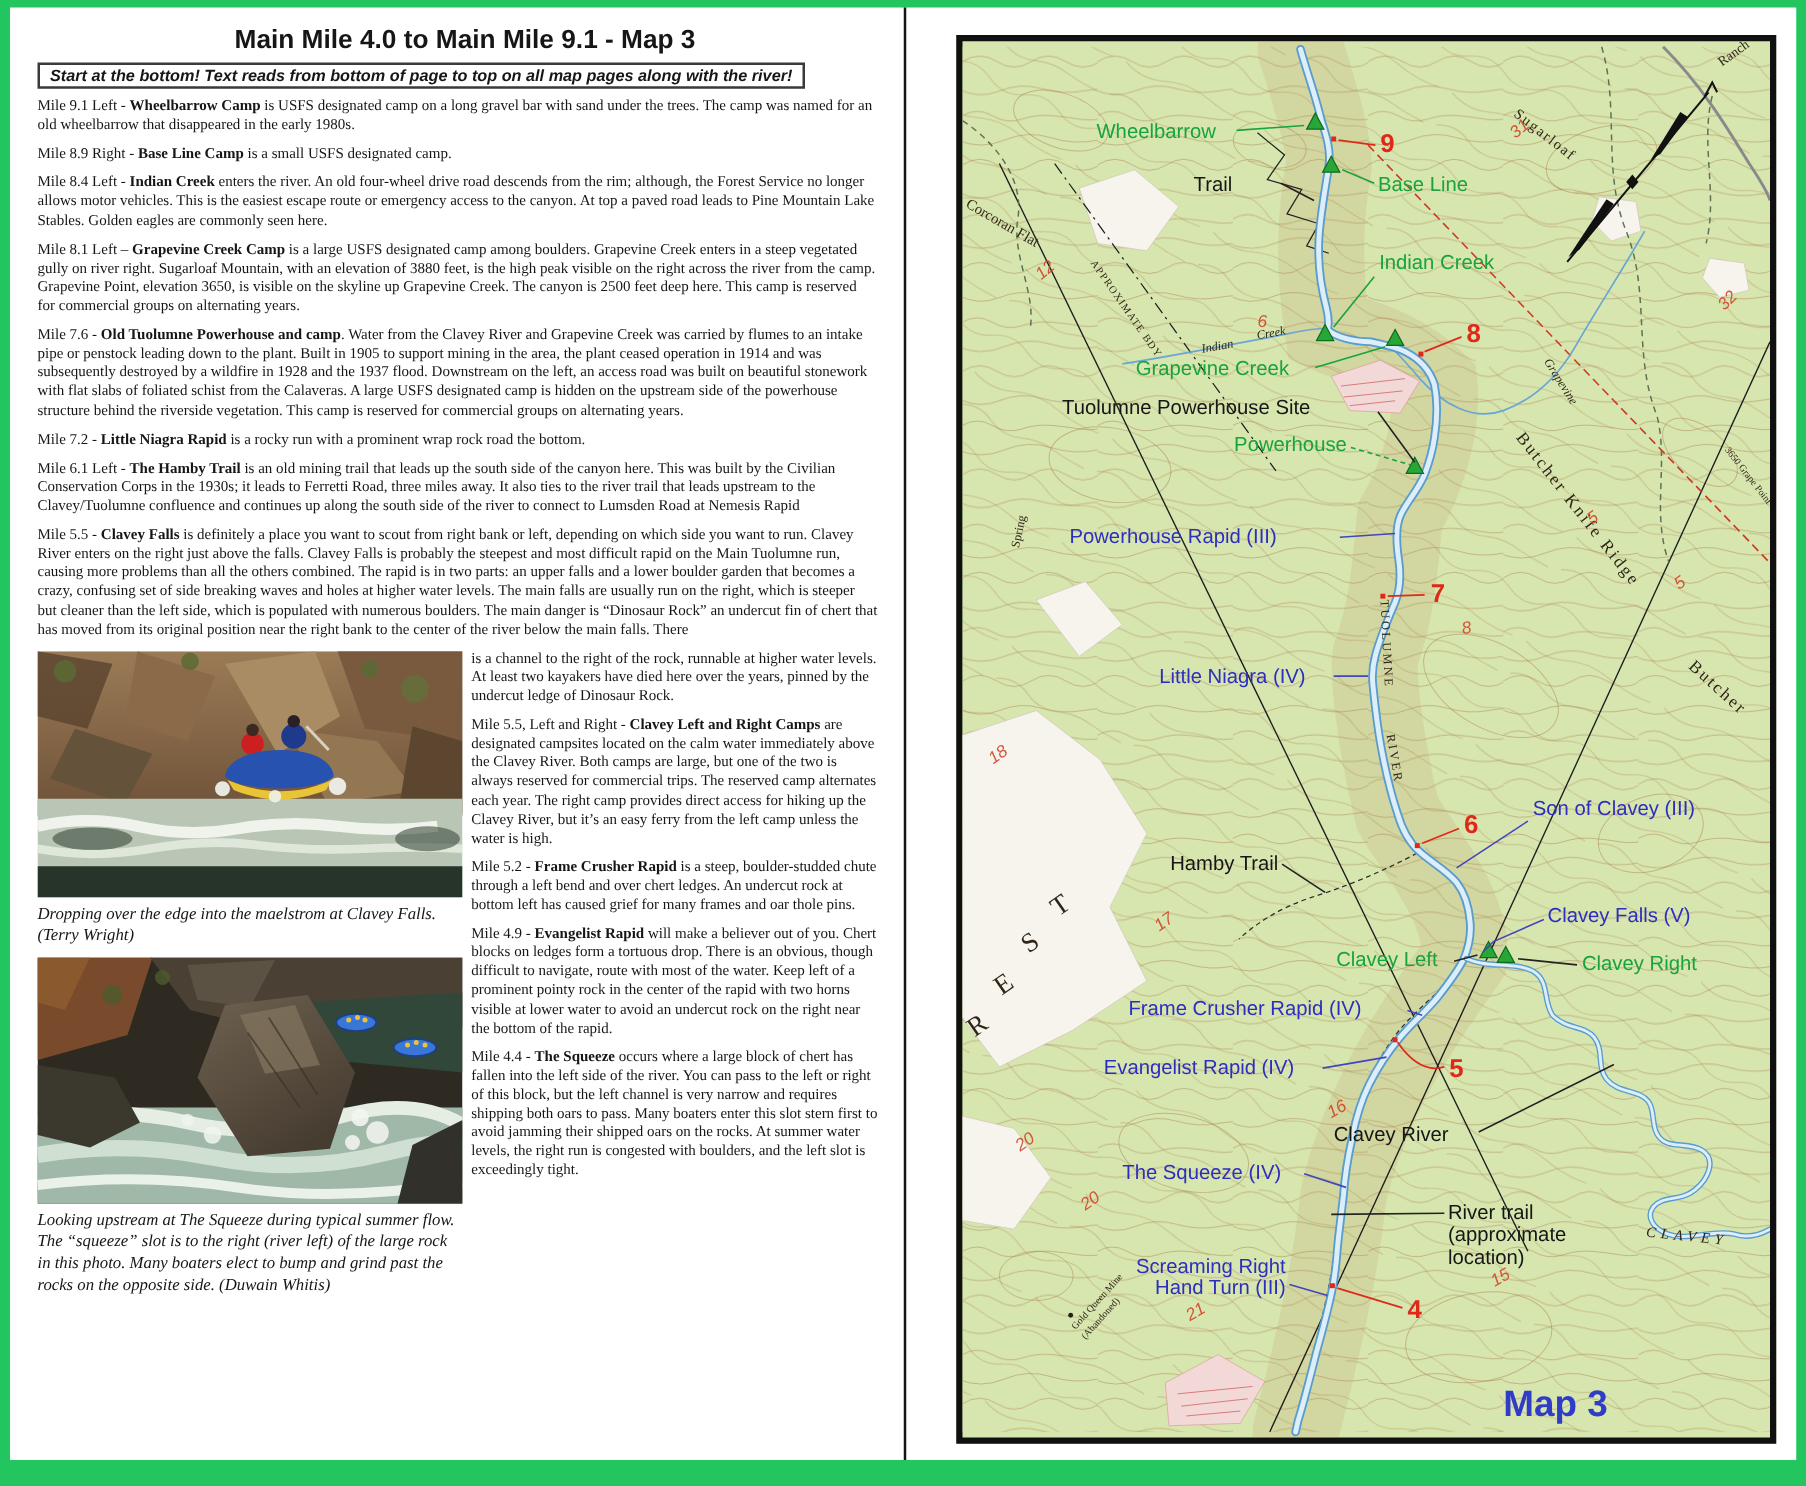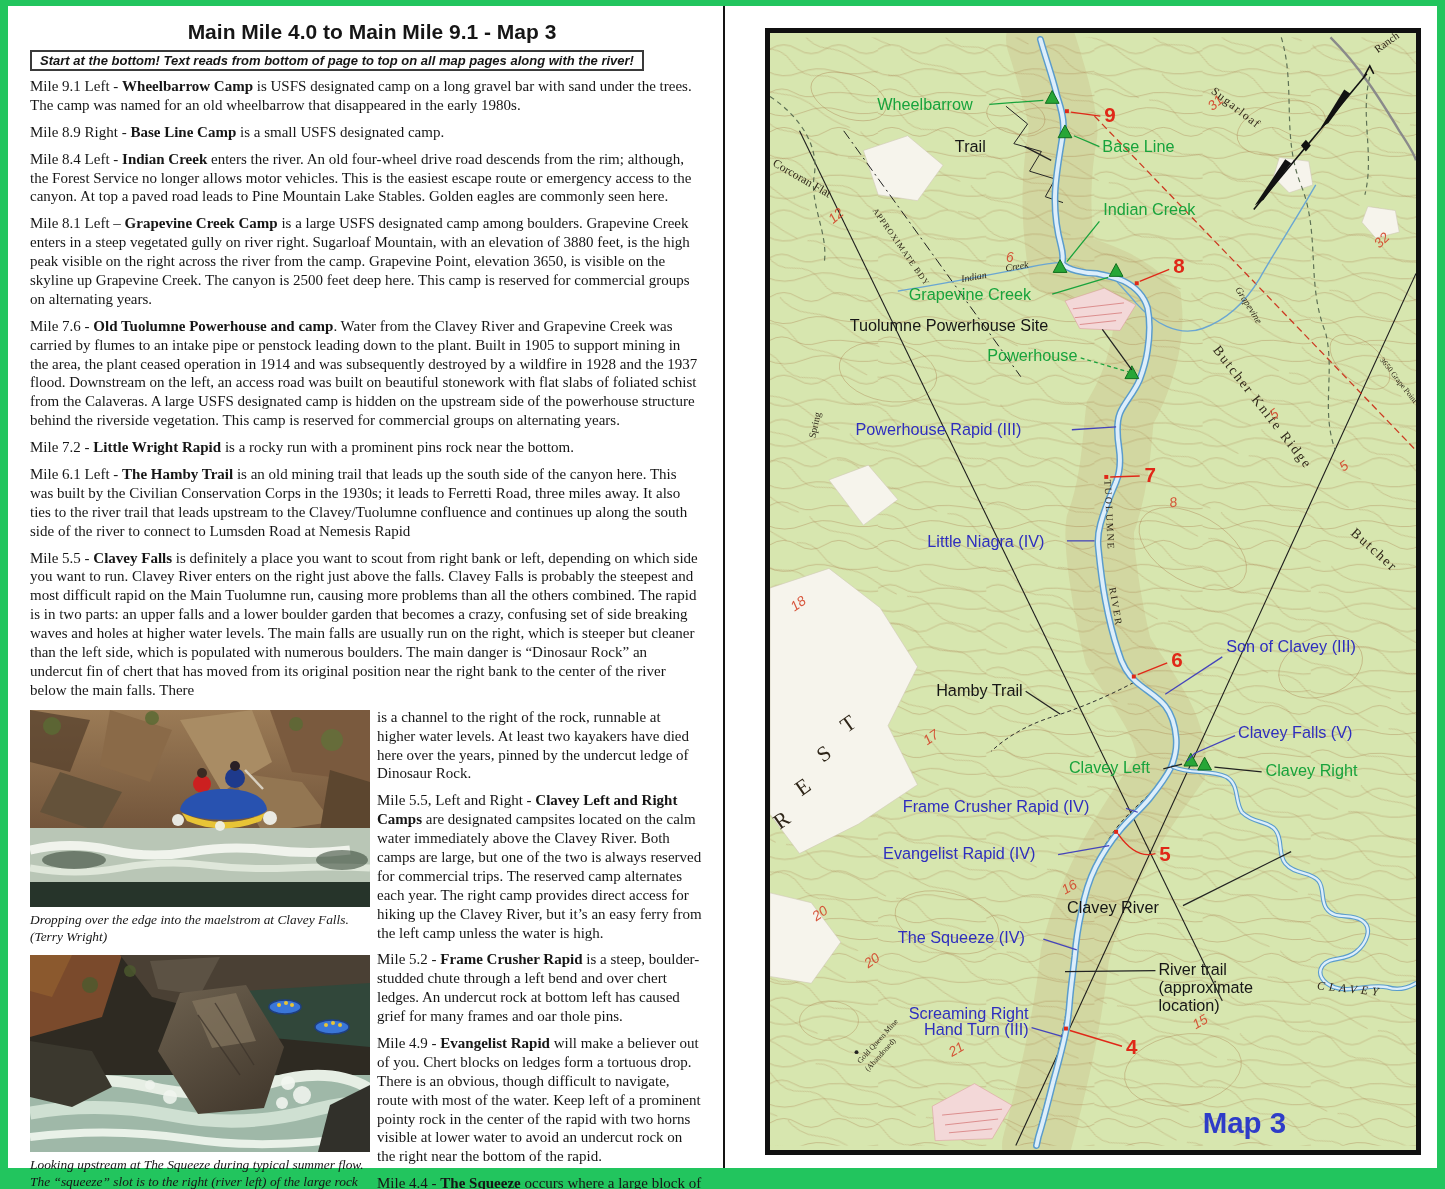--- a/index.html
+++ b/index.html
@@ -6,21 +6,21 @@
   .stage{position:relative;width:1445px;height:1189px;background:#22c55e;overflow:hidden;
          font-family:"Liberation Serif", serif;color:#161616;}
   .sheet{position:absolute;left:8px;top:6px;width:1429px;height:1162px;background:#ffffff;}
   .divider{position:absolute;left:715px;top:0;width:2px;height:1162px;background:#141414;}
   
   .content{position:absolute;left:22px;top:12px;width:684px;}
   .title{font-family:"Liberation Sans", sans-serif;font-weight:bold;font-size:21px;text-align:center;margin:2px 0 6px 0;}
   .banner-wrap{text-align:left;margin-bottom:6px;}
   .banner{display:inline-block;border:2px solid #3a3a3a;padding:1px 8px;
           font-family:"Liberation Sans", sans-serif;font-weight:bold;font-style:italic;font-size:13px;}
-  .entry{font-size:15px;line-height:1.26;margin:0 12px 8px 0;}
+  .entry{font-size:12px;line-height:1.26;margin:0 12px 8px 0;}
   .entry b{font-weight:bold;}
   .cols{display:flex;gap:7px;align-items:flex-start;}
   .colL{width:340px;flex:none;}
   .colR{width:337px;flex:none;}
   .photo{display:block;margin:2px 0 4px 0;}
   .caption{font-size:13.4px;font-style:italic;line-height:1.28;margin:0 0 10px 0;}
   
   .map-wrap{position:absolute;left:757px;top:22px;width:656px;height:1127px;
             border:5px solid #101010;box-sizing:border-box;background:#d7e6af;}
   .ct{stroke:#a8794a;fill:none;stroke-width:0.7;opacity:0.55;}
@@ -70,21 +70,21 @@
       <div class="title">Main Mile 4.0 to Main Mile 9.1 - Map 3</div>
       <div class="banner-wrap">
         <span class="banner">Start at the bottom!  Text reads from bottom of page to top on all map pages along with the river!</span>
       </div>
 
       <p class="entry"><span>Mile 9.1 Left - </span><b>Wheelbarrow Camp</b><span> is USFS designated camp on a long gravel bar with sand under the trees. The camp was named for an old wheelbarrow that disappeared in the early 1980s.</span></p>
       <p class="entry"><span>Mile 8.9 Right - </span><b>Base Line Camp</b><span> is a small USFS designated camp.</span></p>
       <p class="entry"><span>Mile 8.4 Left - </span><b>Indian Creek</b><span> enters the river. An old four-wheel drive road descends from the rim; although, the Forest Service no longer allows motor vehicles. This is the easiest escape route or emergency access to the canyon. At top a paved road leads to Pine Mountain Lake Stables. Golden eagles are commonly seen here.</span></p>
       <p class="entry"><span>Mile 8.1 Left – </span><b>Grapevine Creek Camp</b><span> is a large USFS designated camp among boulders. Grapevine Creek enters in a steep vegetated gully on river right. Sugarloaf Mountain, with an elevation of 3880 feet, is the high peak visible on the right across the river from the camp. Grapevine Point, elevation 3650, is visible on the skyline up Grapevine Creek. The canyon is 2500 feet deep here. This camp is reserved for commercial groups on alternating years.</span></p>
       <p class="entry"><span>Mile 7.6 - </span><b>Old Tuolumne Powerhouse and camp</b><span>. Water from the Clavey River and Grapevine Creek was carried by flumes to an intake pipe or penstock leading down to the plant. Built in 1905 to support mining in the area, the plant ceased operation in 1914 and was subsequently destroyed by a wildfire in 1928 and the 1937 flood. Downstream on the left, an access road was built on beautiful stonework with flat slabs of foliated schist from the Calaveras. A large USFS designated camp is hidden on the upstream side of the powerhouse structure behind the riverside vegetation. This camp is reserved for commercial groups on alternating years.</span></p>
-      <p class="entry"><span>Mile 7.2 - </span><b>Little Wright Rapid</b><span> is a rocky run with a prominent pins rock near the bottom.</span></p>
+      <p class="entry"><span>Mile 7.2 - </span><b>Little Niagra Rapid</b><span> is a rocky run with a prominent wrap rock road the bottom.</span></p>
       <p class="entry"><span>Mile 6.1 Left - </span><b>The Hamby Trail</b><span> is an old mining trail that leads up the south side of the canyon here. This was built by the Civilian Conservation Corps in the 1930s; it leads to Ferretti Road, three miles away. It also ties to the river trail that leads upstream to the Clavey/Tuolumne confluence and continues up along the south side of the river to connect to Lumsden Road at Nemesis Rapid</span></p>
       <p class="entry"><span>Mile 5.5 - </span><b>Clavey Falls</b><span> is definitely a place you want to scout from right bank or left, depending on which side you want to run. Clavey River enters on the right just above the falls. Clavey Falls is probably the steepest and most difficult rapid on the Main Tuolumne run, causing more problems than all the others combined. The rapid is in two parts: an upper falls and a lower boulder garden that becomes a crazy, confusing set of side breaking waves and holes at higher water levels. The main falls are usually run on the right, which is steeper but cleaner than the left side, which is populated with numerous boulders. The main danger is “Dinosaur Rock” an undercut fin of chert that has moved from its original position near the right bank to the center of the river below the main falls. There</span></p>
 
       <div class="cols">
         <div class="colL">
 
           <svg class="photo" width="340" height="197" viewBox="0 0 340 197">
             <defs>
               <linearGradient id="g1" x1="0" y1="0" x2="0" y2="1">
                 <stop offset="0" stop-color="#9b7b56"></stop>

